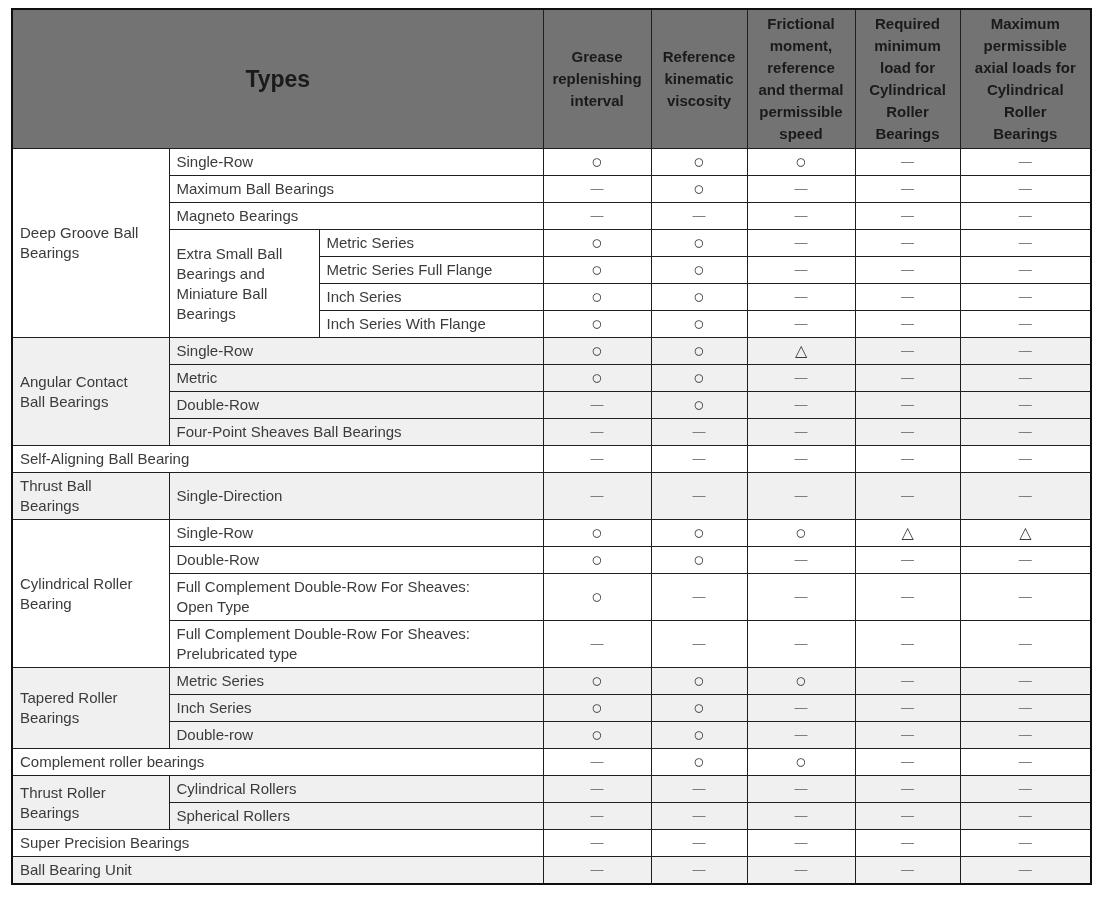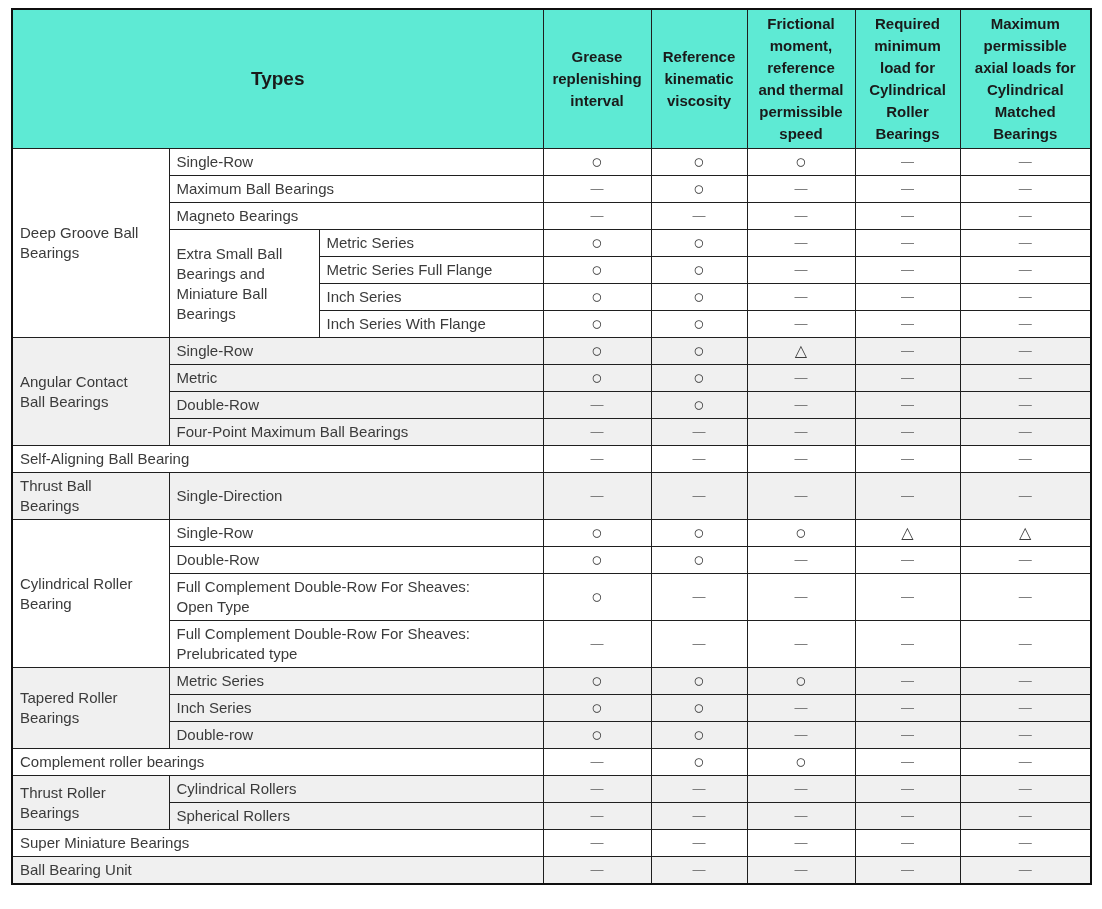--- a/index.html
+++ b/index.html
@@ -17,32 +17,32 @@
     width: 1079px;
     border: 2px solid #0f0f0f;
   }
   table.bearing-table th,
   table.bearing-table td {
     border: 1px solid #1f1f1f;
     vertical-align: middle;
     overflow: hidden;
   }
   thead th {
-    background: #5eead4;
+    background: #737373;
     color: #1a1a1a;
     font-weight: 700;
     font-size: 15px;
     line-height: 22px;
     text-align: center;
     padding: 3px 4px;
     white-space: pre-line;
     margin-left: 13px;
   }
   thead th.types {
-    font-size: 19px;
+    font-size: 23px;
     line-height: 24px;
   }
   td.label {
     font-size: 15px;
     line-height: 20px;
     color: #3b3b3b;
     text-align: left;
     padding: 3px 7px;
     white-space: pre-line;
     background: #ffffff;
@@ -94,21 +94,21 @@
         <th>Required
 minimum
 load for
 Cylindrical
 Roller
 Bearings</th>
         <th>Maximum
 permissible
 axial loads for
 Cylindrical
-Matched
+Roller
 Bearings</th>
       </tr>
     </thead>
     <tbody>
         <tr>
           <td class="label" rowspan="7">Deep Groove Ball
 Bearings</td>
           <td class="label" colspan="2">Single-Row</td>
           <td class="sym sym-circle">○</td>
           <td class="sym sym-circle">○</td>
@@ -188,21 +188,21 @@
         </tr>
         <tr>
           <td class="label shaded" colspan="2">Double-Row</td>
           <td class="sym sym-dash shaded">—</td>
           <td class="sym sym-circle shaded">○</td>
           <td class="sym sym-dash shaded">—</td>
           <td class="sym sym-dash shaded">—</td>
           <td class="sym sym-dash shaded">—</td>
         </tr>
         <tr>
-          <td class="label shaded" colspan="2">Four-Point Maximum Ball Bearings</td>
+          <td class="label shaded" colspan="2">Four-Point Sheaves Ball Bearings</td>
           <td class="sym sym-dash shaded">—</td>
           <td class="sym sym-dash shaded">—</td>
           <td class="sym sym-dash shaded">—</td>
           <td class="sym sym-dash shaded">—</td>
           <td class="sym sym-dash shaded">—</td>
         </tr>
         <tr>
           <td class="label" colspan="3">Self-Aligning Ball Bearing</td>
           <td class="sym sym-dash">—</td>
           <td class="sym sym-dash">—</td>
@@ -302,21 +302,21 @@
         </tr>
         <tr>
           <td class="label shaded" colspan="2">Spherical Rollers</td>
           <td class="sym sym-dash shaded">—</td>
           <td class="sym sym-dash shaded">—</td>
           <td class="sym sym-dash shaded">—</td>
           <td class="sym sym-dash shaded">—</td>
           <td class="sym sym-dash shaded">—</td>
         </tr>
         <tr>
-          <td class="label" colspan="3">Super Miniature Bearings</td>
+          <td class="label" colspan="3">Super Precision Bearings</td>
           <td class="sym sym-dash">—</td>
           <td class="sym sym-dash">—</td>
           <td class="sym sym-dash">—</td>
           <td class="sym sym-dash">—</td>
           <td class="sym sym-dash">—</td>
         </tr>
         <tr>
           <td class="label shaded" colspan="3">Ball Bearing Unit</td>
           <td class="sym sym-dash shaded">—</td>
           <td class="sym sym-dash shaded">—</td>

